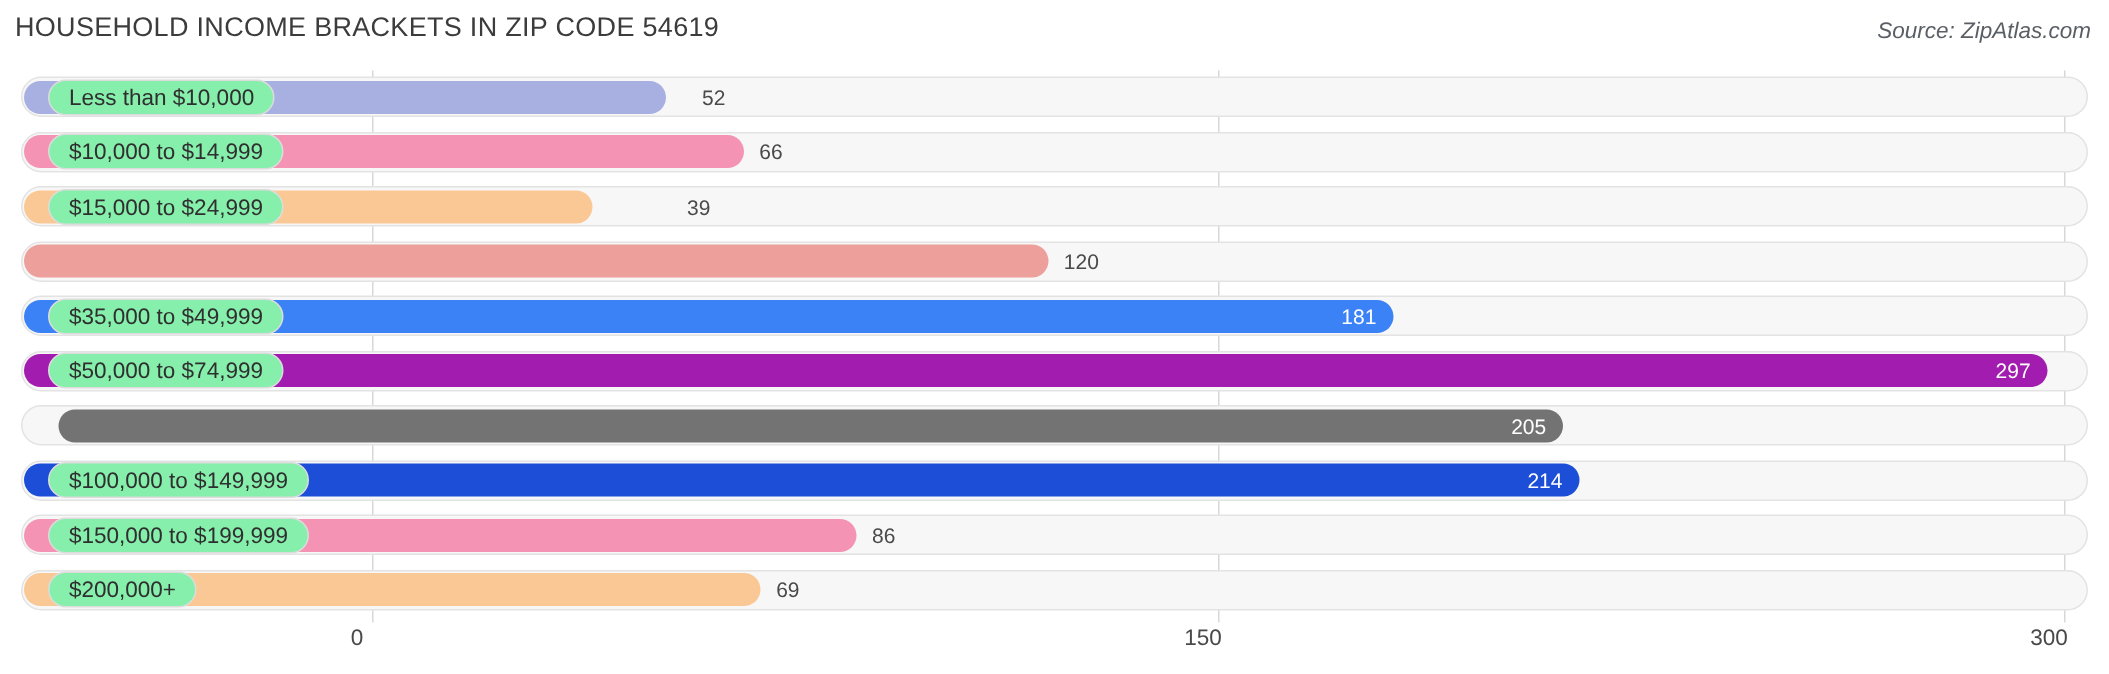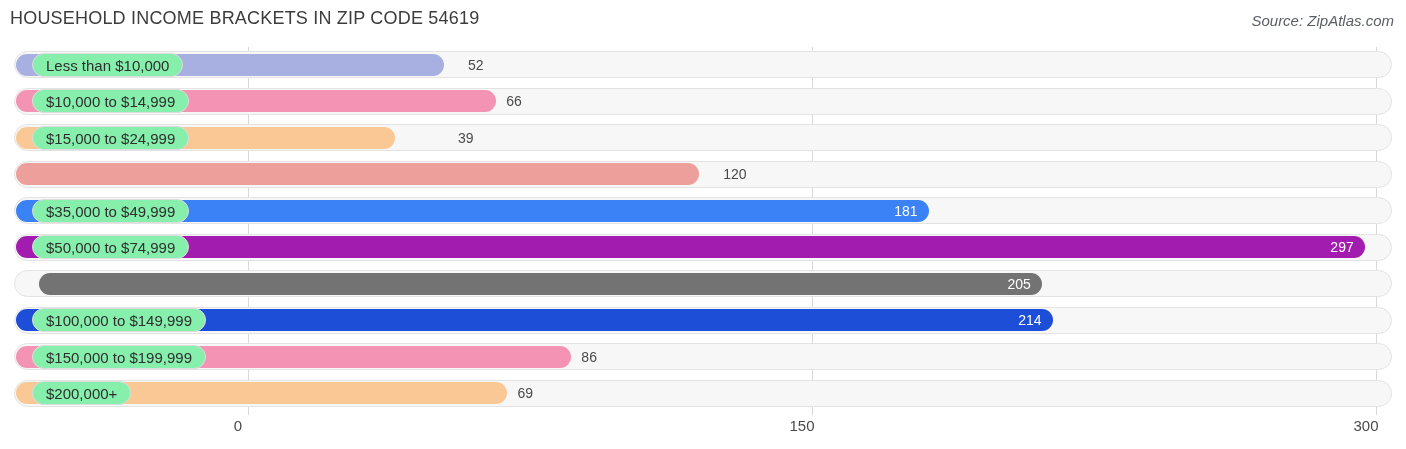--- a/index.html
+++ b/index.html
@@ -157,21 +157,21 @@
     </div>
     <div class="row" style="top: 73px;">
       <div class="track"></div>
       <div class="bar" style="width: 378.64px; background: rgb(250, 200, 148);"></div>
       <div class="value-out" style="left: 426px; margin-left: 32px;">39</div>
       <div class="cat-pill">$15,000 to $24,999</div>
     </div>
     <div class="row" style="top: 109.5px;">
       <div class="track"></div>
       <div class="bar" style="width: 683.2px; background: rgb(237, 160, 155);"></div>
-      <div class="value-out" style="left: 709.2px; margin-left: 14px;">120</div>
+      <div class="value-out" style="left: 709.2px;">120</div>
     </div>
     <div class="row" style="top: 146px;">
       <div class="track"></div>
       <div class="bar" style="width: 912.56px; background: #3b82f6;">
         <span class="bar-inner-value">181</span>
       </div>
       <div class="cat-pill">$35,000 to $49,999</div>
     </div>
     <div class="row" style="top: 182.5px;">
       <div class="track"></div>

